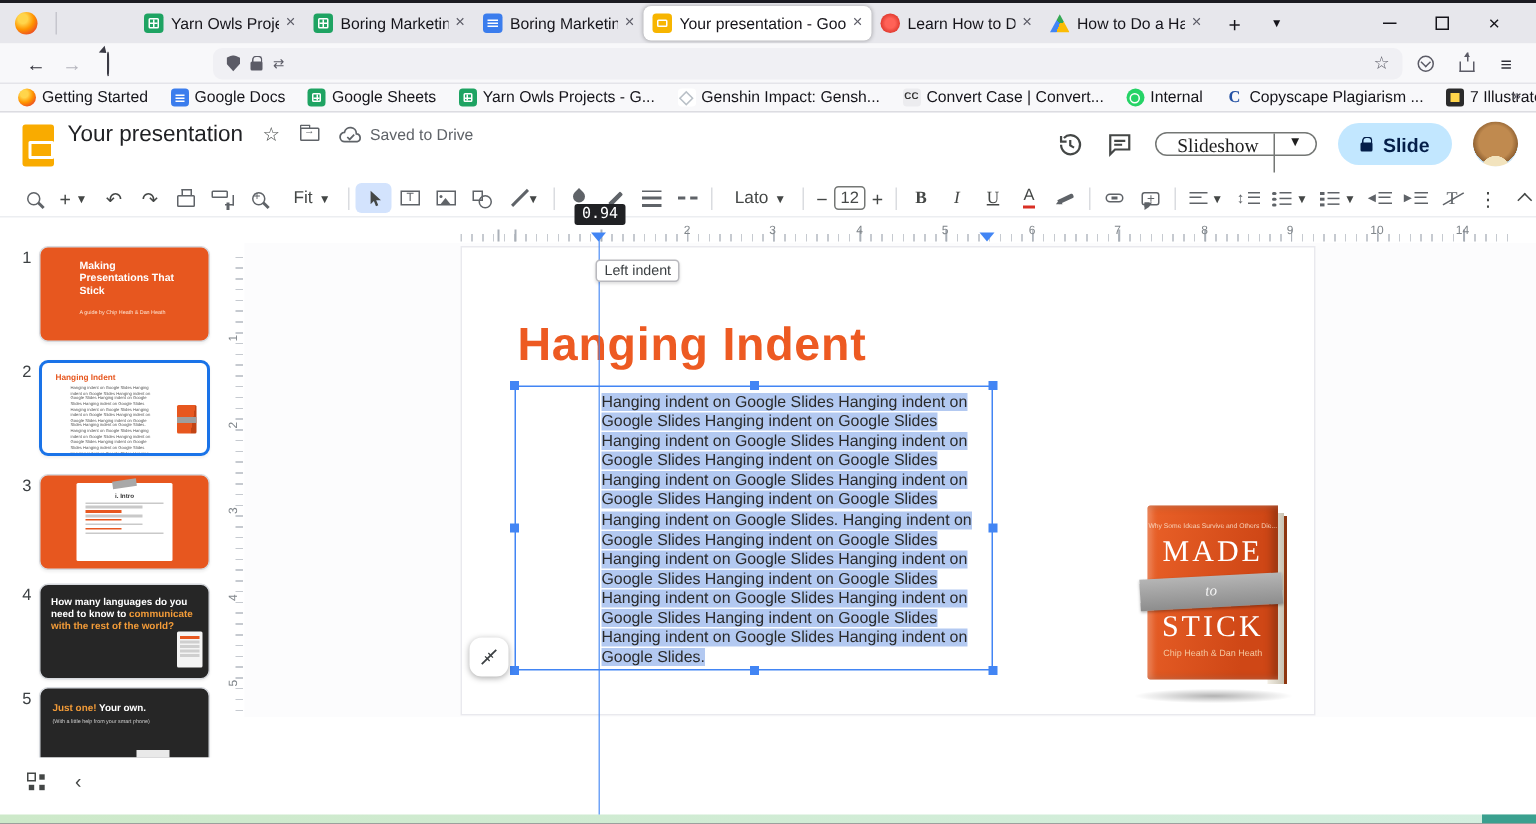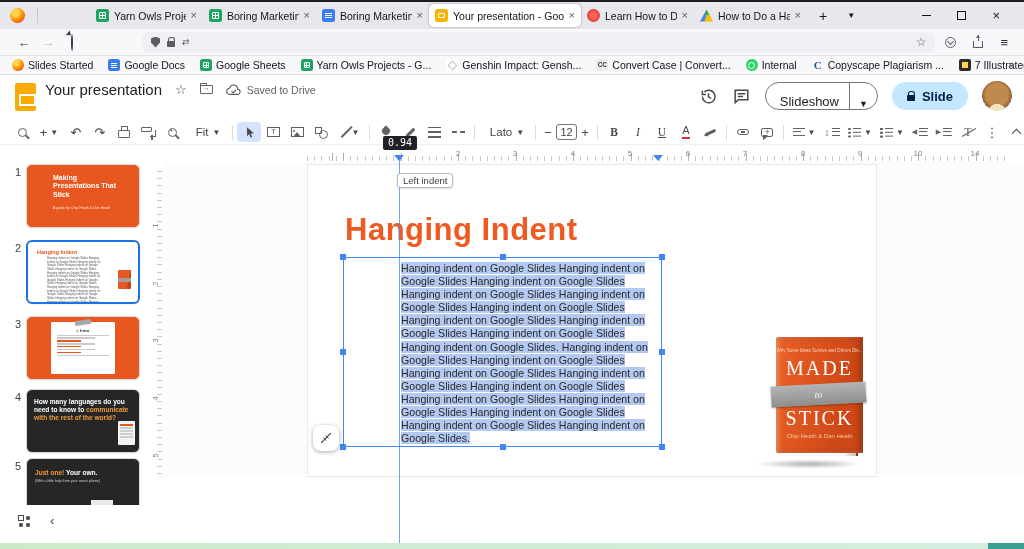--- a/index.html
+++ b/index.html
@@ -101,21 +101,21 @@
   .hstar { font-size:13px; color:#444746; }
   .fld { width:13px; height:9px; border:1.4px solid #5f6368; border-radius:1px; position:relative; }
   .fld::before { content:""; position:absolute; top:-3.5px; left:-1px; width:5px; height:2px;
     border:1.4px solid #5f6368; border-bottom:none; border-radius:1px 1px 0 0; }
   .fld .arr { position:absolute; left:2px; top:-2px; font-size:7px; color:#5f6368; }
   .savedwrap { display:flex; align-items:center; gap:5px; }
   #savedtext { font-size:10.5px; color:#5f6368; }
   #menurow { position:absolute; left:38px; top:25px; display:flex; }
   .menu { font-size:13px; color:#1f1f1f; padding:1px 7px; border-radius:4px; }
   #headright { position:absolute; right:12px; top:5px; display:flex; align-items:center; gap:14px; }
-  .pillbtn { height:28px; border:1px solid #747775; border-radius:14px; display:flex; align-items:flex-end; }
+  .pillbtn { height:16px; border:1px solid #747775; border-radius:14px; display:flex; align-items:flex-start;font-family:Liberation Serif, serif; }
   .pillbtn .lbl { font-size:13px; color:#1f1f1f; padding:0 10px 0 14px; }
   .pillbtn .pdiv { width:1px; height:26px; background:#747775; }
   .pillbtn .caret { padding:0 9px; font-size:9px; color:#1f1f1f; }
   .sharebtn { height:28px; background:#c2e7ff; border-radius:14px; display:flex; align-items:center;
     gap:7px; padding:0 15px; color:#041e49; }
   .sharebtn .lbl { font-size:13px; font-weight:bold; }
   .sharebtn .lck { background:#041e49; }
   .sharebtn .lck::before { border-color:#041e49; }
   .avatar { width:30px; height:30px; border-radius:50%;
     background:radial-gradient(circle at 50% 108%, #f2e3bd 0 26%, transparent 27%),
@@ -252,21 +252,21 @@
     line-height:13.1px; color:#2a2a2a; }
   #bodytext span { background:#b3c9f1; }
   .hd { position:absolute; width:6px; height:6px; background:#4285f4; }
   #floatbtn { position:absolute; left:150px; top:263px; width:26px; height:26px; background:#fff;
     border-radius:8px; box-shadow:0 1px 4px rgba(0,0,0,.35); display:flex; align-items:center; justify-content:center; }
   
   #book { position:absolute; left:597px; top:175px; width:96px; height:126px; }
   #book .pages { position:absolute; right:0; top:5px; width:11px; height:114px;
     background:linear-gradient(90deg,#f2eee4,#c9c3b3); }
   #book .backedge { position:absolute; right:-2px; top:7px; width:4px; height:112px; background:#8e3610; }
-  #book .cover { position:absolute; left:16px; top:0; width:87px; height:116px;
+  #book .cover { position:absolute; left:5px; top:0; width:87px; height:116px;
     background:linear-gradient(100deg,#ea6128,#cf4716 75%); border-radius:2px 0 0 2px;
     box-shadow:inset 3px 0 4px rgba(255,255,255,.25), inset -4px 0 6px rgba(0,0,0,.25); }
   #book .shadow { position:absolute; left:-6px; right:-8px; bottom:-6px; height:10px;
     background:radial-gradient(ellipse at center, rgba(0,0,0,.3), transparent 68%); }
   .bk-tag { position:absolute; left:0; right:0; top:11px; text-align:center; font-size:4.5px; color:#f8d3ba; }
   .bk-made, .bk-stick { position:absolute; left:0; right:0; text-align:center;
     font-family:"Liberation Serif",serif; font-size:20px; color:#fff; letter-spacing:2px; }
   .bk-made { top:20px; } .bk-stick { top:70px; }
   .bk-tape { position:absolute; left:-5px; right:-3px; top:47px; height:21px;
     background:linear-gradient(#b5b5b5,#8d8d8d); transform:rotate(-3deg);
@@ -362,21 +362,21 @@
       <span class="pkt"></span>
       <span class="snd"></span>
       <span class="hamb">≡</span>
     </div>
   </div>
 
   <div id="bookmarksbar">
 
       <div class="bm">
         <div class="fav firefox"></div>
-        <span>Slides Started</span>
+        <span>Getting Started</span>
       </div>
 
       <div class="bm">
         <div class="fav docs"></div>
         <span>Google Docs</span>
       </div>
 
       <div class="bm">
         <div class="fav sheets"></div>
         <span>Google Sheets</span>

